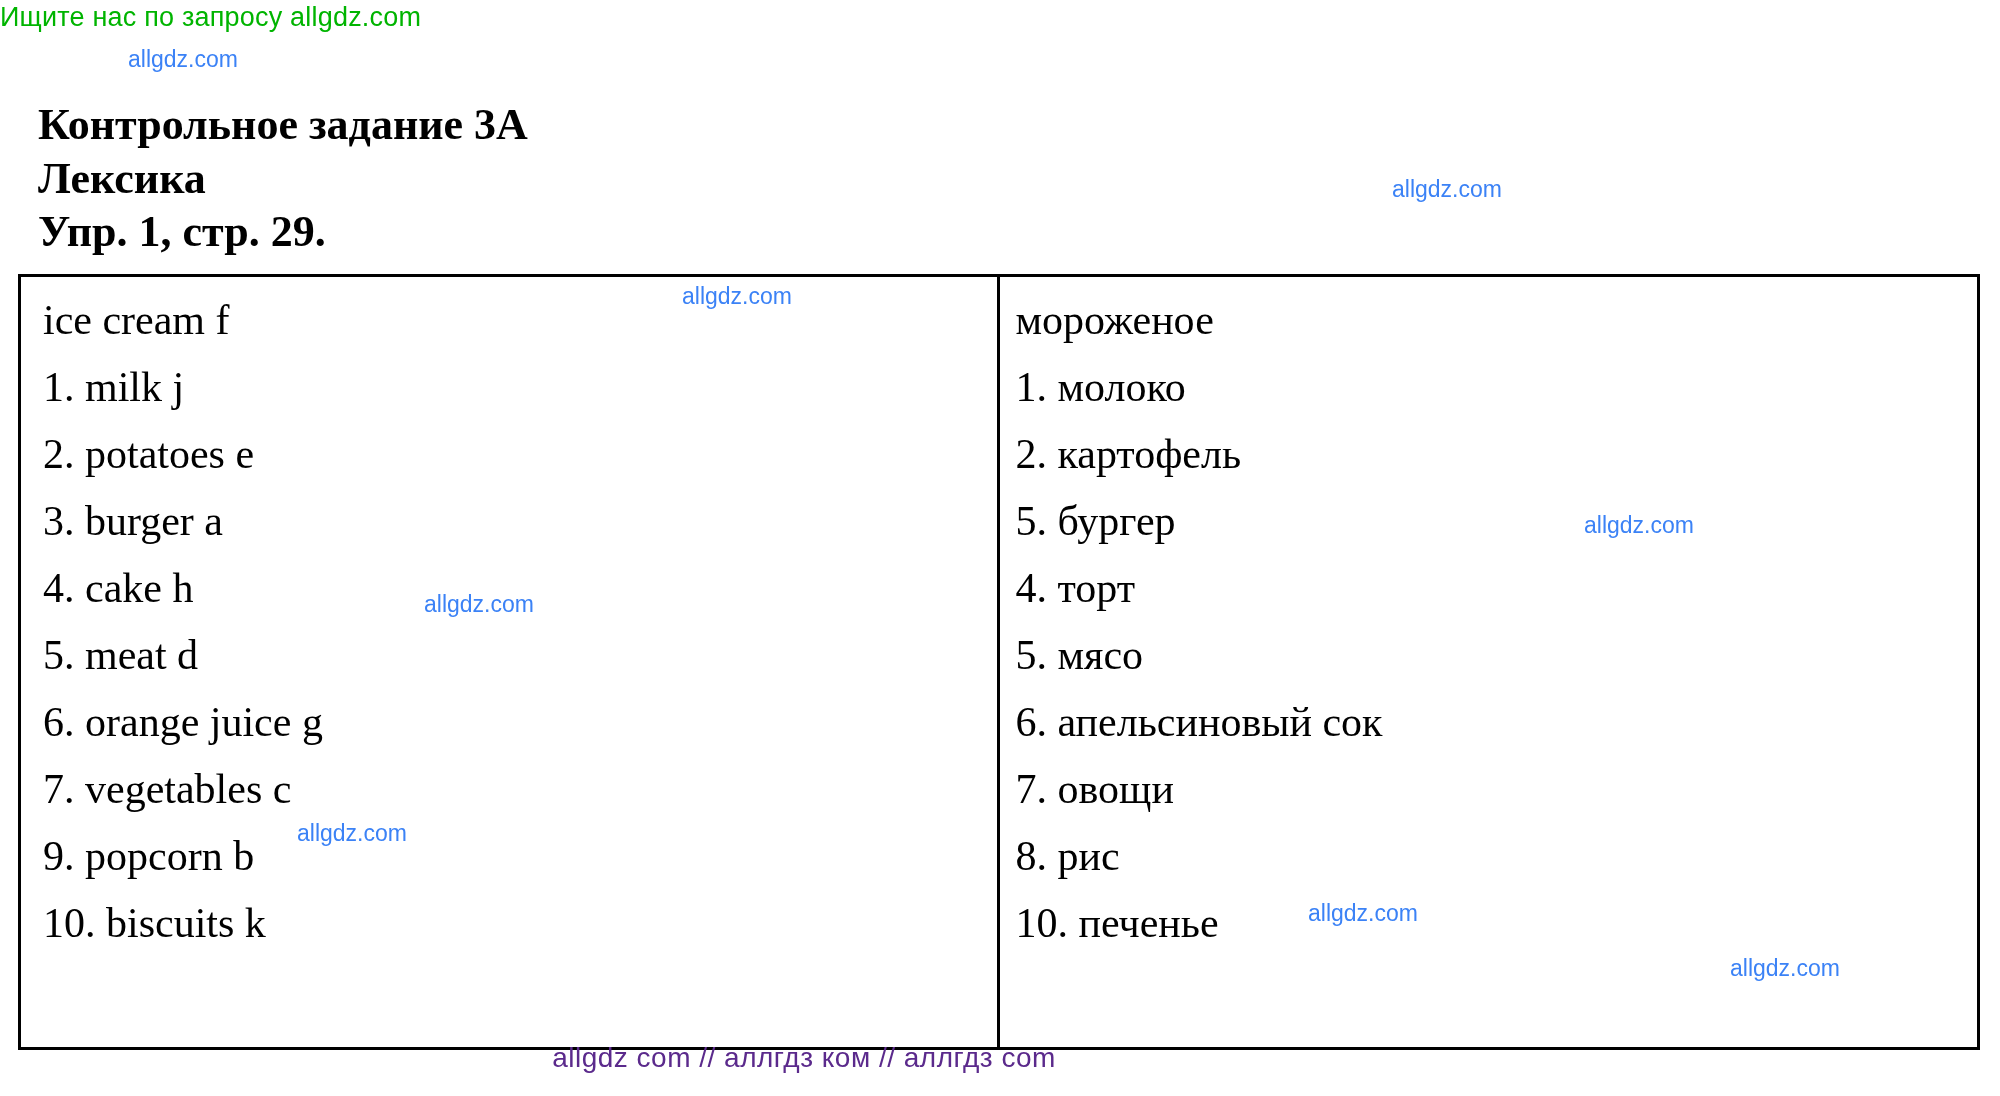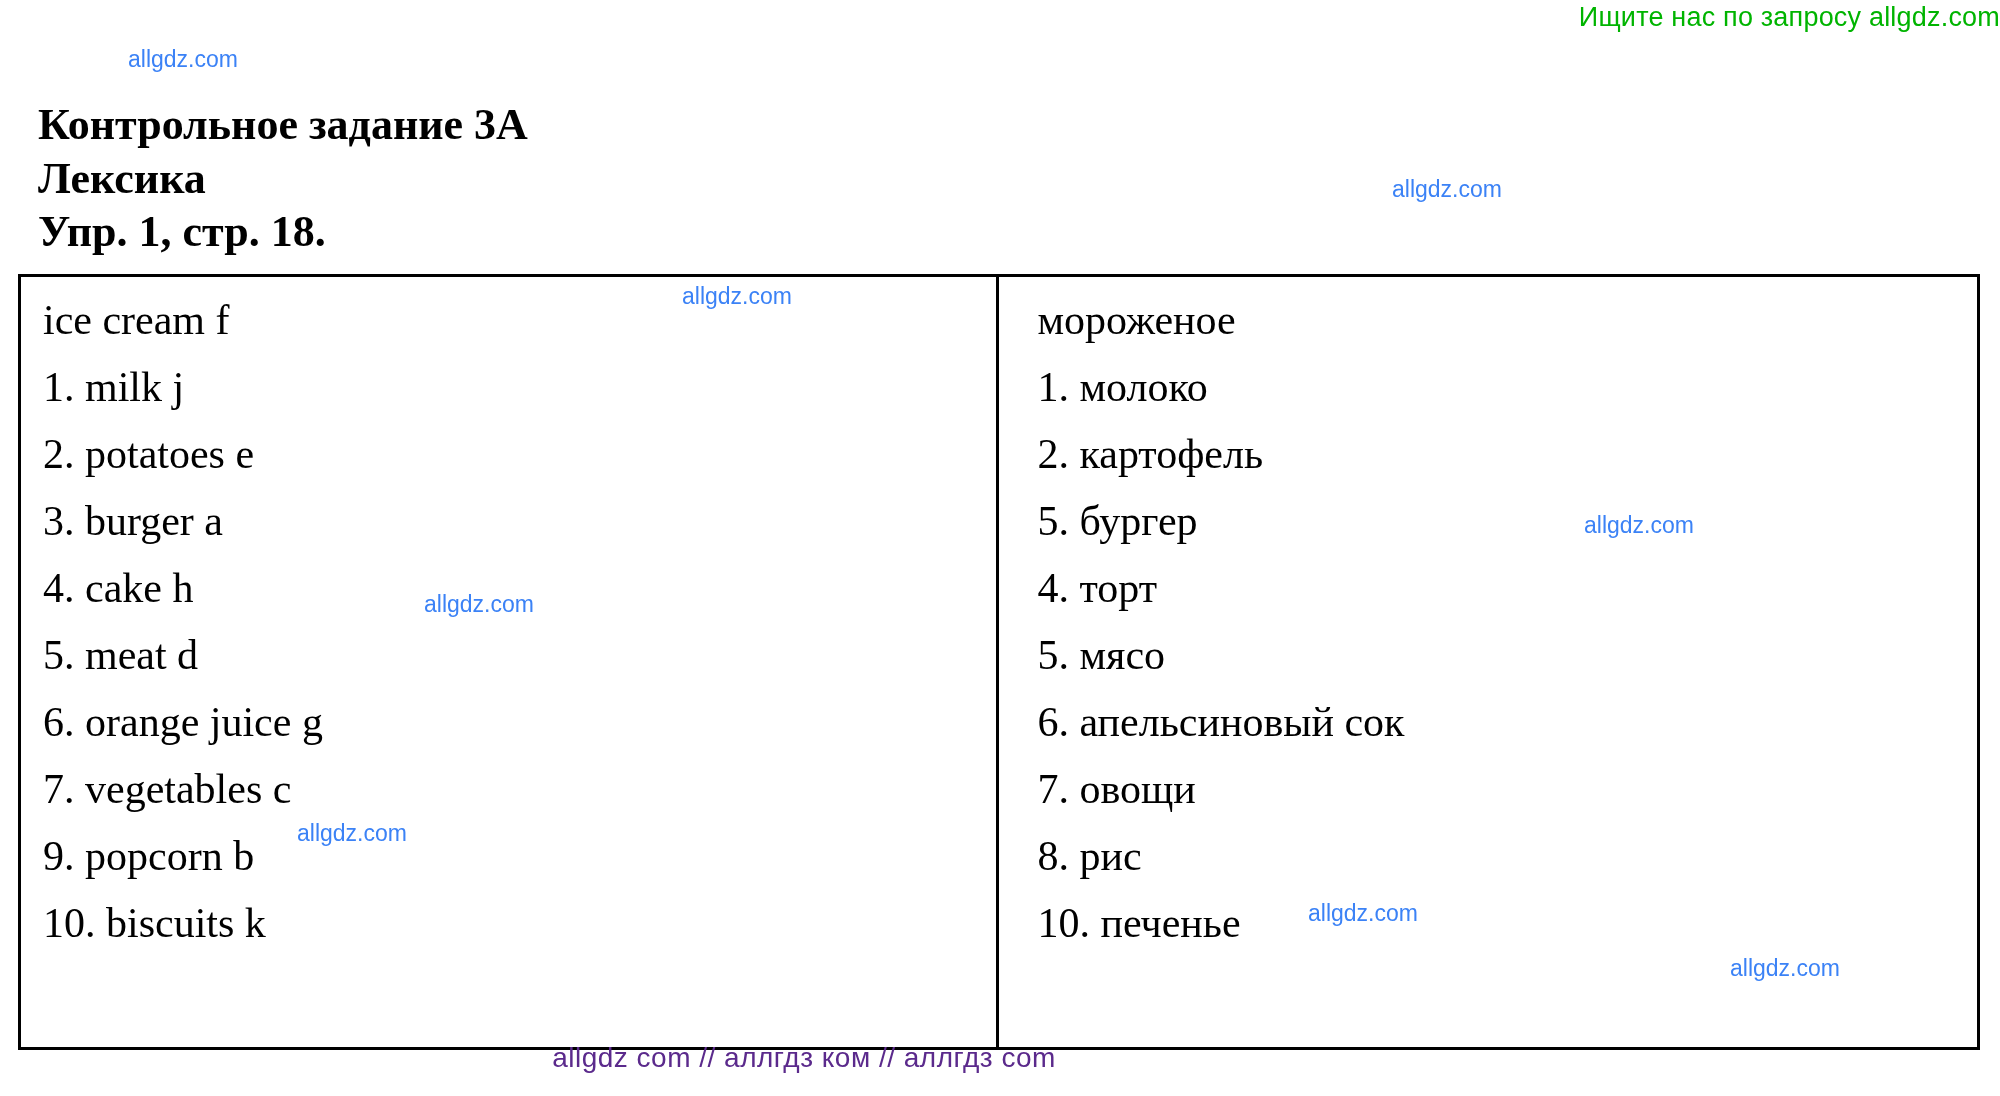--- a/index.html
+++ b/index.html
@@ -14,21 +14,21 @@
     font-family: "Liberation Serif", serif;
     color: #000000;
     overflow: hidden;
   }
 
   .top-banner {
     position: absolute;
     top: 2px;
     left: 0;
     width: 2000px;
-    text-align: right;
+    text-align: left;
     font-family: "Liberation Sans", sans-serif;
     font-size: 27px;
     color: #00b400;
     letter-spacing: 0.2px;
   }
 
   .wm {
     position: absolute;
     font-family: "Liberation Sans", sans-serif;
     color: #3b82f6;
@@ -76,21 +76,21 @@
     padding: 10px 0 0 0;
     position: relative;
   }
   .col-left {
     width: 980px;
     border-right: 3px solid #000000;
     padding-left: 22px;
   }
   .col-right {
     width: 979px;
-    padding-left: 38px;
+    padding-left: 16px;
   }
   .entry {
     font-family: "Liberation Serif", serif;
     font-size: 42px;
     line-height: 67px;
     color: #000000;
     white-space: nowrap;
   }
 
   .bottom-banner {
@@ -115,21 +115,21 @@
 <div class="wm wm-3">allgdz.com</div>
 <div class="wm wm-4">allgdz.com</div>
 <div class="wm wm-5">allgdz.com</div>
 <div class="wm wm-6">allgdz.com</div>
 <div class="wm wm-7">allgdz.com</div>
 <div class="wm wm-8">allgdz.com</div>
 
 <div class="heading-block">
   <div class="heading-line">Контрольное задание 3А</div>
   <div class="heading-line">Лексика</div>
-  <div class="heading-line">Упр. 1, стр. 18.</div>
+  <div class="heading-line">Упр. 1, стр. 29.</div>
 </div>
 
 <div class="table-box">
   <div class="col col-left">
     <div class="entry">ice cream f</div>
     <div class="entry">1. milk j</div>
     <div class="entry">2. potatoes e</div>
     <div class="entry">3. burger a</div>
     <div class="entry">4. cake h</div>
     <div class="entry">5. meat d</div>

